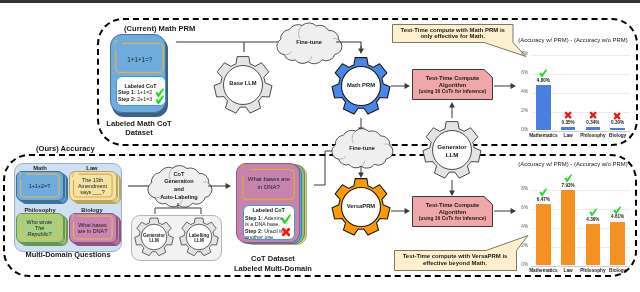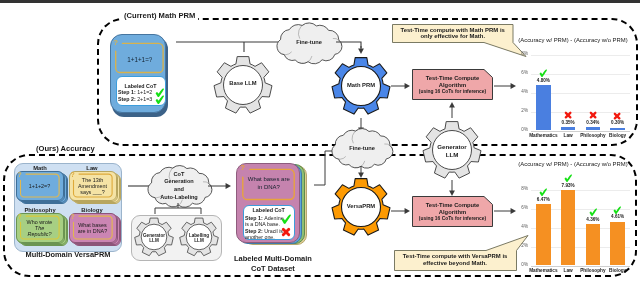--- a/index.html
+++ b/index.html
@@ -16,21 +16,21 @@
   
   .ctr{text-align:center;}
   .cap{position:absolute;text-align:center;font-weight:bold;font-size:10px;line-height:12px;}
   svg{display:block;overflow:visible;}
 </style>
 </head>
 <body>
 <div id="stage">
 <div class="topbar"></div>
 <div class="panel" style="left:96.5px;top:17.5px;width:541px;height:128px;"></div>
-<div class="panel-title" style="left:121px;top:11px;">(Current) Math PRM</div>
+<div class="panel-title" style="left:121px;top:24px;">(Current) Math PRM</div>
 <div class="abs" style="left:110px;top:34px;width:58px;height:84px;">
 <div class="abs" style="left:2px;top:3px;width:56px;height:80px;background:#3c6288;border-radius:12px;"></div>
 <div class="abs" style="left:0px;top:0px;width:56px;height:79px;background:#6FACDD;border:1px solid #46759f;border-radius:12px;box-sizing:border-box;"></div>
 <svg class="abs" width="52" height="34" viewBox="0 0 52 34" style="left:4px;top:8px;">
         <path d="M8.5,1.4 L44.5,1.4 A4.6,4.6 0 0 1 49.1,6.0 L49.1,25.9 A4.6,4.6 0 0 1 44.5,30.5 L6.3,30.5 A4.6,4.6 0 0 1 1.7,25.9 L1.7,9.2" fill="none" stroke="#D8B24D" stroke-width="1.35" stroke-linecap="round"></path>
       </svg>
 <div class="abs" style="left:3.2px;top:4.6px;font-size:7.8px;line-height:8px;color:#D8B24D;font-weight:bold;">?</div>
 <div class="abs ctr" style="left:5.6px;top:21.5px;width:48.4px;font-size:6.3px;line-height:7.8px;color:#132230;">1+1+1=?</div>
 <div class="abs" style="left:5.5px;top:41.8px;width:50px;height:30.2px;background:#ffffff;border:1.2px solid #3C9DDC;border-radius:6px;box-sizing:border-box;"></div>
 <div class="abs ctr" style="left:5.5px;top:48.5px;width:50px;font-size:5.3px;line-height:6.6px;font-weight:bold;">Labeled CoT</div>
@@ -40,20 +40,24 @@
           <path d="M1.6,13.2 C1.6,13.2 4.0,9.5 5.3,10.1 C6.8,10.9 9.2,14.6 9.2,14.6 C9.2,14.6 15.5,4.3 19.0,2.0 C21.4,0.4 23.2,2.1 22.4,3.6 C20.8,6.6 11.9,20.2 10.4,21.9 C9.2,23.3 7.7,23.2 6.7,21.9 C5.2,20.0 1.6,13.2 1.6,13.2 Z" fill="#16E016"></path>
         </svg>
       </div>
 <div class="abs" style="left:8px;top:61.6px;font-size:5.3px;line-height:6.5px;white-space:nowrap;"><span style="font-weight:bold;">Step 2: </span><span>2+1=3</span></div>
 <div class="abs" style="left:44.8px;top:61.1px;">
         <svg width="9.5" height="9.5" viewBox="0 0 24 24">
           <path d="M1.6,13.2 C1.6,13.2 4.0,9.5 5.3,10.1 C6.8,10.9 9.2,14.6 9.2,14.6 C9.2,14.6 15.5,4.3 19.0,2.0 C21.4,0.4 23.2,2.1 22.4,3.6 C20.8,6.6 11.9,20.2 10.4,21.9 C9.2,23.3 7.7,23.2 6.7,21.9 C5.2,20.0 1.6,13.2 1.6,13.2 Z" fill="#16E016"></path>
         </svg>
       </div>
 </div>
+<div class="cap" style="left:94px;top:119px;width:90px;font-size:7.6px;line-height:9px;">
+      <div>Labeled Math CoT</div>
+      <div>Dataset</div>
+    </div>
 <svg class="abs" style="left:173px;top:39px;" width="166" height="6">
       <path d="M3,3 L163,3" fill="none" stroke="#3a3a3a" stroke-width="1.1"></path>
     </svg>
 <svg class="abs" style="left:240.5px;top:39px;" width="6.0" height="16">
       <path d="M3.0,3 L3.0,13" fill="none" stroke="#3a3a3a" stroke-width="1.1"></path>
     </svg>
 <div class="abs" style="left:213px;top:55px;">
       <svg width="60" height="60" viewBox="0 0 60 60">
         <path d="M22.95,8.95 L24.18,1.59 L35.82,1.59 L37.05,8.95 A22.20,22.20 0 0 1 42.06,11.36 L48.59,7.74 L55.84,16.83 L50.85,22.39 A22.20,22.20 0 0 1 52.09,27.81 L58.99,30.65 L56.40,41.99 L48.95,41.56 A22.20,22.20 0 0 1 45.48,45.91 L47.57,53.07 L37.09,58.12 L32.78,52.02 A22.20,22.20 0 0 1 27.22,52.02 L22.91,58.12 L12.43,53.07 L14.52,45.91 A22.20,22.20 0 0 1 11.05,41.56 L3.60,41.99 L1.01,30.65 L7.91,27.81 A22.20,22.20 0 0 1 9.15,22.39 L4.16,16.83 L11.41,7.74 L17.94,11.36 A22.20,22.20 0 0 1 22.95,8.95 Z" fill="#E4E4E4" stroke="#4c4c4c" stroke-width="1.0" stroke-linejoin="round"></path>
         <circle cx="30" cy="30" r="19.5" fill="#ffffff" stroke="#4c4c4c" stroke-width="1.0"></circle>
@@ -217,21 +221,21 @@
 <div class="abs" style="left:3.0px;top:1.8px;width:48px;height:30px;background:#CB85B3;border:0.8px solid #8d5579;border-radius:6px;box-sizing:border-box;"></div>
 <div class="abs" style="left:1.5px;top:0.9px;width:48px;height:30px;background:#CB85B3;border:0.8px solid #8d5579;border-radius:6px;box-sizing:border-box;"></div>
 <div class="abs" style="left:0px;top:0px;width:48px;height:30px;background:#CB85B3;border:0.9px solid #8d5579;border-radius:6px;box-sizing:border-box;"></div>
 <svg class="abs" width="42" height="27" viewBox="0 0 42 27" style="left:3px;top:2.3px;">
         <path d="M7,1.1 L36.5,1.1 A3.6,3.6 0 0 1 40.1,4.7 L40.1,20.4 A3.6,3.6 0 0 1 36.5,24.0 L5.1,24.0 A3.6,3.6 0 0 1 1.5,20.4 L1.5,7.2" fill="none" stroke="#E2B84E" stroke-width="1.1" stroke-linecap="round"></path>
       </svg>
 <div class="abs" style="left:2.3px;top:-0.3px;font-size:6.4px;line-height:7px;color:#E2B84E;font-weight:bold;">?</div>
 <div class="abs ctr" style="left:4.5px;top:8.70px;width:39px;font-size:5.4px;line-height:6.3px;color:#1a1a1a;">What bases</div>
 <div class="abs ctr" style="left:4.5px;top:15.00px;width:39px;font-size:5.4px;line-height:6.3px;color:#1a1a1a;">are in DNA?</div>
 </div>
-<div class="cap" style="left:8px;top:250px;width:120px;font-size:7.4px;line-height:9px;">Multi-Domain VersaPRM</div>
+<div class="cap" style="left:8px;top:250px;width:120px;font-size:7.4px;line-height:9px;">Multi-Domain Questions</div>
 <svg class="abs" style="left:125px;top:183px;" width="30" height="6">
       <path d="M3,3 L27,3" fill="none" stroke="#3a3a3a" stroke-width="1.1"></path>
     </svg>
 <div class="abs" style="left:147.5px;top:167.5px;">
       <svg width="63" height="36" viewBox="0 0 63 36">
         <defs>
           <clipPath id="clip_cloud-cot-generation">
             <path d="M6.94,29.69 A8.19,8.19 0 0 1 3.54,14.86 L3.54,14.86 A9.13,9.13 0 0 1 11.92,4.57 L11.92,4.57 A10.08,10.08 0 0 1 24.69,0.07 L24.69,0.07 A10.40,10.40 0 0 1 38.84,0.56 L38.84,0.56 A9.77,9.77 0 0 1 50.92,5.30 L50.92,5.30 A9.13,9.13 0 0 1 60.79,14.40 L60.79,14.40 A9.13,9.13 0 0 1 60.75,15.27 L60.75,15.27 A7.88,7.88 0 0 1 63.95,21.60 L63.95,21.60 A7.88,7.88 0 0 1 57.09,29.41 L57.09,29.41 A8.82,8.82 0 0 1 44.48,35.21 L44.48,35.21 A9.77,9.77 0 0 1 30.60,37.27 L30.60,37.27 A9.45,9.45 0 0 1 17.82,35.42 L17.82,35.42 A8.51,8.51 0 0 1 6.94,29.69 Z"></path>
           </clipPath>
         </defs>
@@ -303,22 +307,22 @@
 <div class="abs" style="left:45px;top:64px;">
         <svg width="10" height="10" viewBox="0 0 24 24">
           <g stroke="#F21A0F" stroke-width="6.8" stroke-linecap="round">
             <line x1="5.4" y1="5.4" x2="18.6" y2="18.6"></line>
             <line x1="18.6" y1="5.4" x2="5.4" y2="18.6"></line>
           </g>
         </svg>
       </div>
 </div>
 <div class="cap" style="left:225px;top:254px;width:96px;font-size:7.5px;line-height:9.5px;">
+      <div>CoT Dataset</div>
       <div>Labeled Multi-Domain</div>
-      <div>CoT Dataset</div>
     </div>
 <svg class="abs" style="left:311px;top:148px;" width="28" height="40">
       <path d="M3,37 L14,37 L14,3 L25,3" fill="none" stroke="#3a3a3a" stroke-width="1.0"></path>
     </svg>
 <svg class="abs" style="left:353px;top:112px;" width="16" height="27">
       <line x1="8" y1="6" x2="8" y2="16.240000000000002" stroke="#3a3a3a" stroke-width="1.0"></line>
       <path d="M8,21 L5.11,15.559999999999999 L10.89,15.559999999999999 Z" fill="#3a3a3a"></path>
     </svg>
 <div class="abs" style="left:332px;top:131px;">
       <svg width="60" height="34" viewBox="0 0 60 34">

